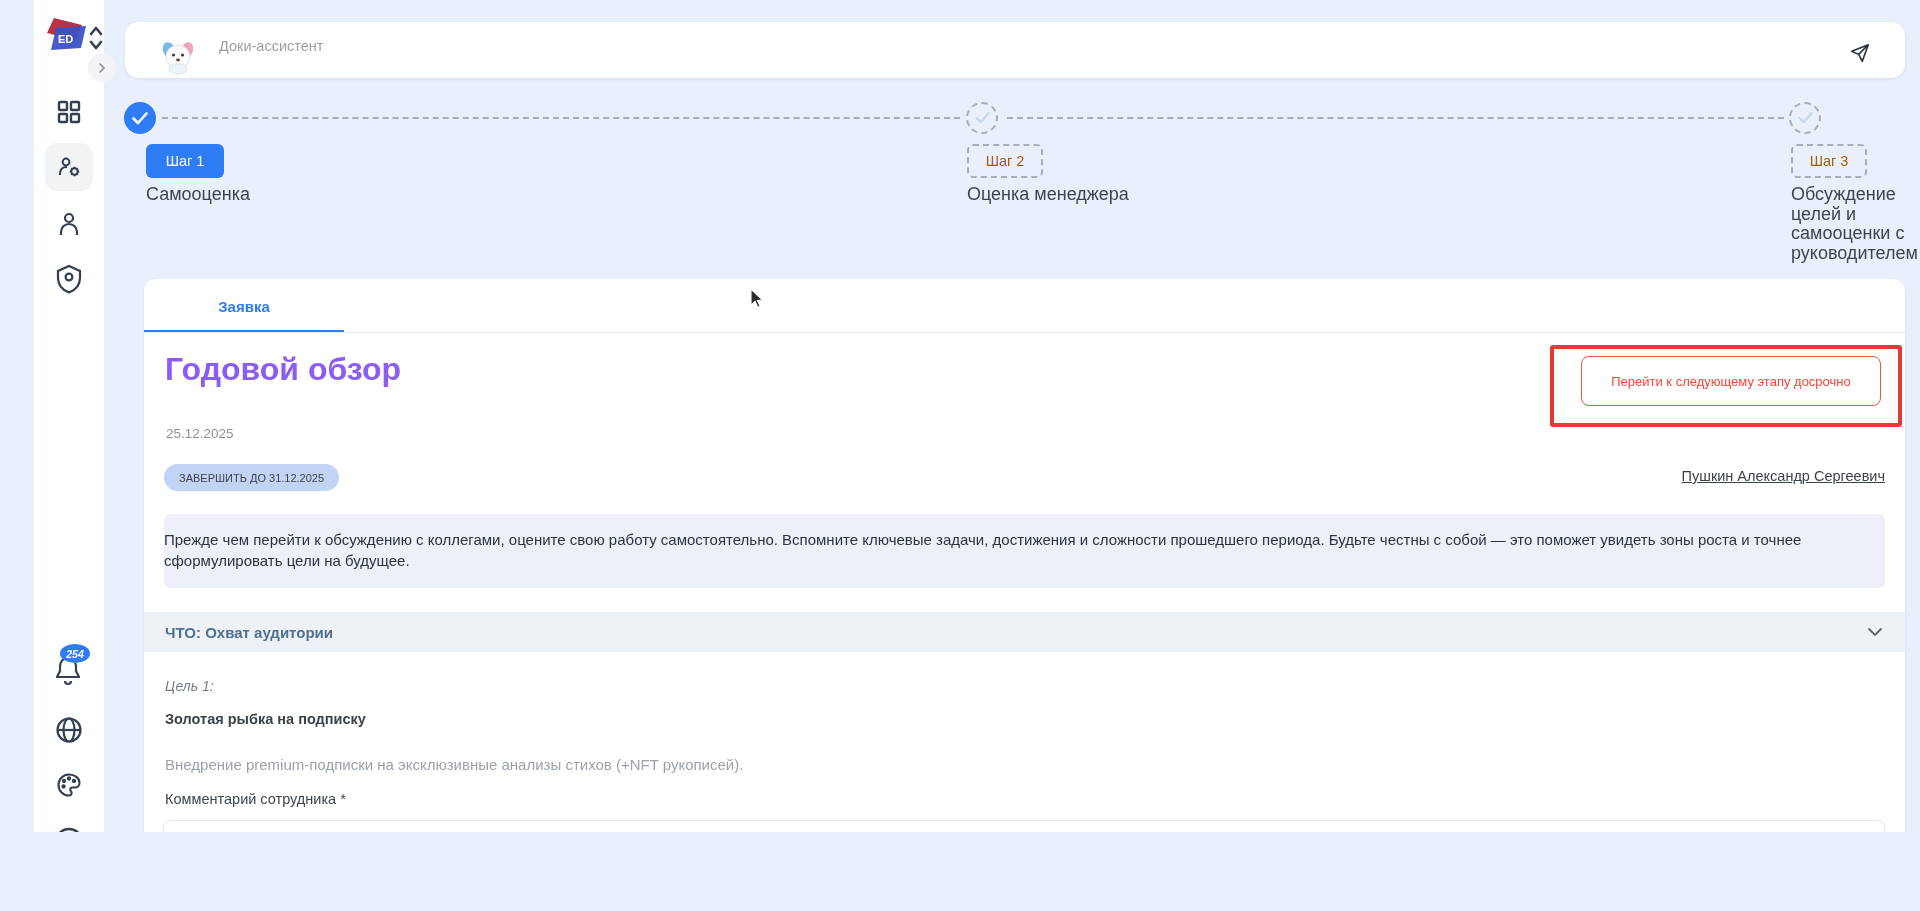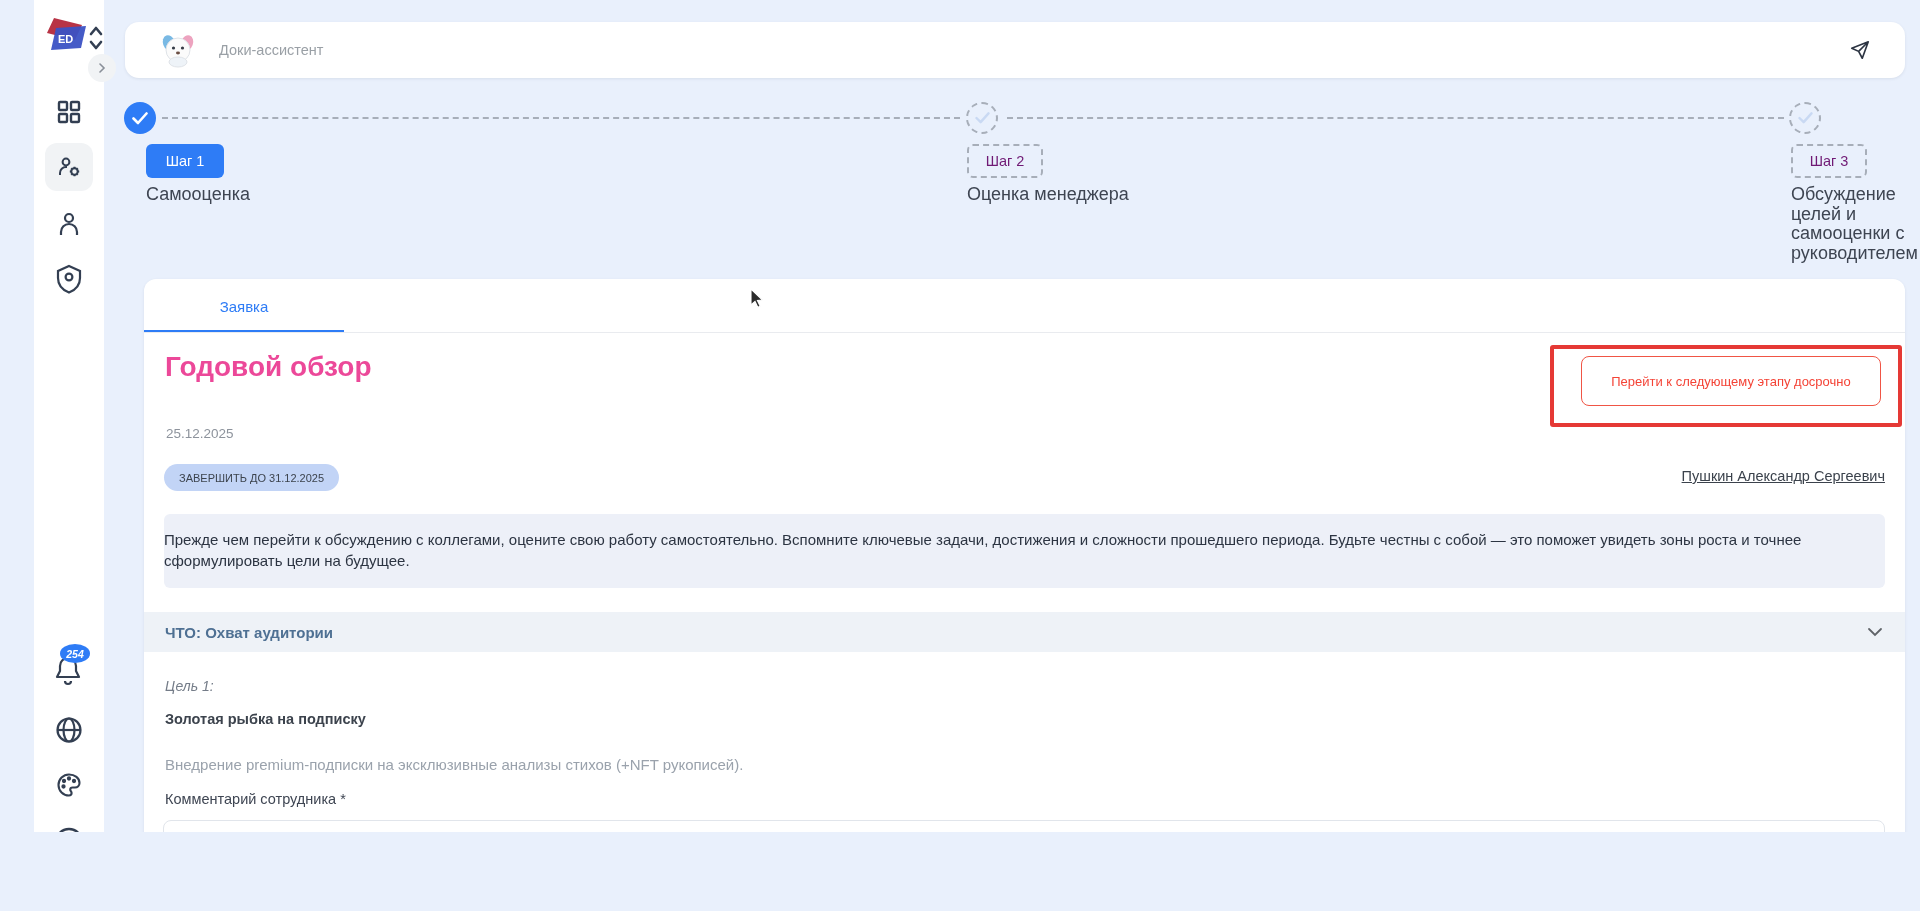--- a/index.html
+++ b/index.html
@@ -21,54 +21,54 @@
   .active-pill { position:absolute; left:11px; top:143px; width:48px; height:48px; border-radius:12px; background:#f1f3f5; }
   .notif-badge {
     position:absolute; left:26px; top:644px; min-width:30px; height:19px; padding:0 5px;
     background:#2e7cf6; color:#fff; border-radius:50% / 50%; font-size:10.5px; font-weight:bold; font-style:italic;
     display:flex; align-items:center; justify-content:center; z-index:2;
   }
   .version { position:absolute; left:0; top:870px; width:70px; text-align:center; font-size:9px; line-height:13px; color:#8a9098; }
   
   .assistant-bar {
     position:absolute; left:91px; top:22px; width:1780px; height:56px; background:#fff; border-radius:14px;
-    box-shadow:0 1px 3px rgba(60,70,90,.10); display:flex; align-items:center; padding:4px 22px; z-index:2;
+    box-shadow:0 1px 3px rgba(60,70,90,.10); display:flex; align-items:flex-start; padding:16px 22px; z-index:2;
   }
   .assistant-avatar { width:38px; height:38px; margin-left:12px; flex:0 0 auto; }
   .assistant-input {
     flex:1; border:none; outline:none; background:transparent; font-family:"Liberation Sans", sans-serif;
     font-size:14.5px; color:#3e4552; margin-left:22px;
   }
   .assistant-input::placeholder { color:#9aa0a6; }
   .send-btn { background:none; border:none; color:#2c3442; cursor:pointer; padding:4px; margin-right:8px; display:flex; }
   
   .step-circle { position:absolute; width:32px; height:32px; border-radius:50%; display:flex; align-items:center; justify-content:center; }
   .step-circle.done { background:#2e7cf6; color:#fff; }
   .step-circle.pending { border:2px dashed #a7aeb9; color:#c9d9f3; background:transparent; }
   .step-chip {
     position:absolute; height:34px; display:flex; align-items:center; justify-content:center;
     font-size:14.5px; border-radius:6px; cursor:pointer;
   }
   .step-chip.active { background:#2e7cf6; color:#fff; border:none; }
-  .step-chip.pending { border:2px dashed #a7aeb9; color:#701a75; background:transparent; }
+  .step-chip.pending { border:2px dashed #a7aeb9; color:#a16207; background:transparent; }
   .step-label { position:absolute; font-size:18px; line-height:19.5px; color:#3e4552; }
   .connector { position:absolute; height:0; border-top:2px dashed #a7aeb9; }
   
   .card {
     position:absolute; left:110px; top:279px; width:1761px; height:640px; background:#fff;
     border-radius:12px 12px 0 0; box-shadow:0 1px 3px rgba(60,70,90,.10);
   }
   .tabbar { position:absolute; left:0; top:0; width:100%; height:54px; }
   .tabbar .divider { position:absolute; left:0; top:53px; width:100%; height:1px; background:#e9ebef; }
   .tab-item {
     position:absolute; left:0; top:0; width:200px; height:54px; display:flex; align-items:center; justify-content:center;
-    color:#2e7cf6; font-weight:normal; font-size:15px; cursor:pointer;
+    color:#2e7cf6; font-weight:bold; font-size:15px; cursor:pointer;
   }
   .tab-item .underline { position:absolute; left:0; bottom:0; width:100%; height:3px; background:#2e7cf6; }
-  .page-title { position:absolute; left:21px; top:72px; font-size:28px; color:#ec4899; }
+  .page-title { position:absolute; left:21px; top:72px; font-size:32px; color:#8b5cf6; }
   .red-annotation { position:absolute; left:1406px; top:66px; width:352px; height:82px; border:4px solid #e53935; border-radius:3px; z-index:3; }
   .early-btn {
     position:absolute; left:1437px; top:77px; width:300px; height:50px; background:#fff;
     border:1px solid #f05545; border-radius:8px; color:#f44336; font-size:13px; font-family:"Liberation Sans", sans-serif;
     cursor:pointer; z-index:4;
   }
   .date-text { position:absolute; left:22px; top:147px; font-size:13.5px; color:#8d939c; }
   .deadline-badge {
     position:absolute; left:20px; top:185px; height:27px; padding:0 15px; background:#c2d4f6; color:#3c434d;
     border-radius:14px; font-size:11px; display:flex; align-items:center;

